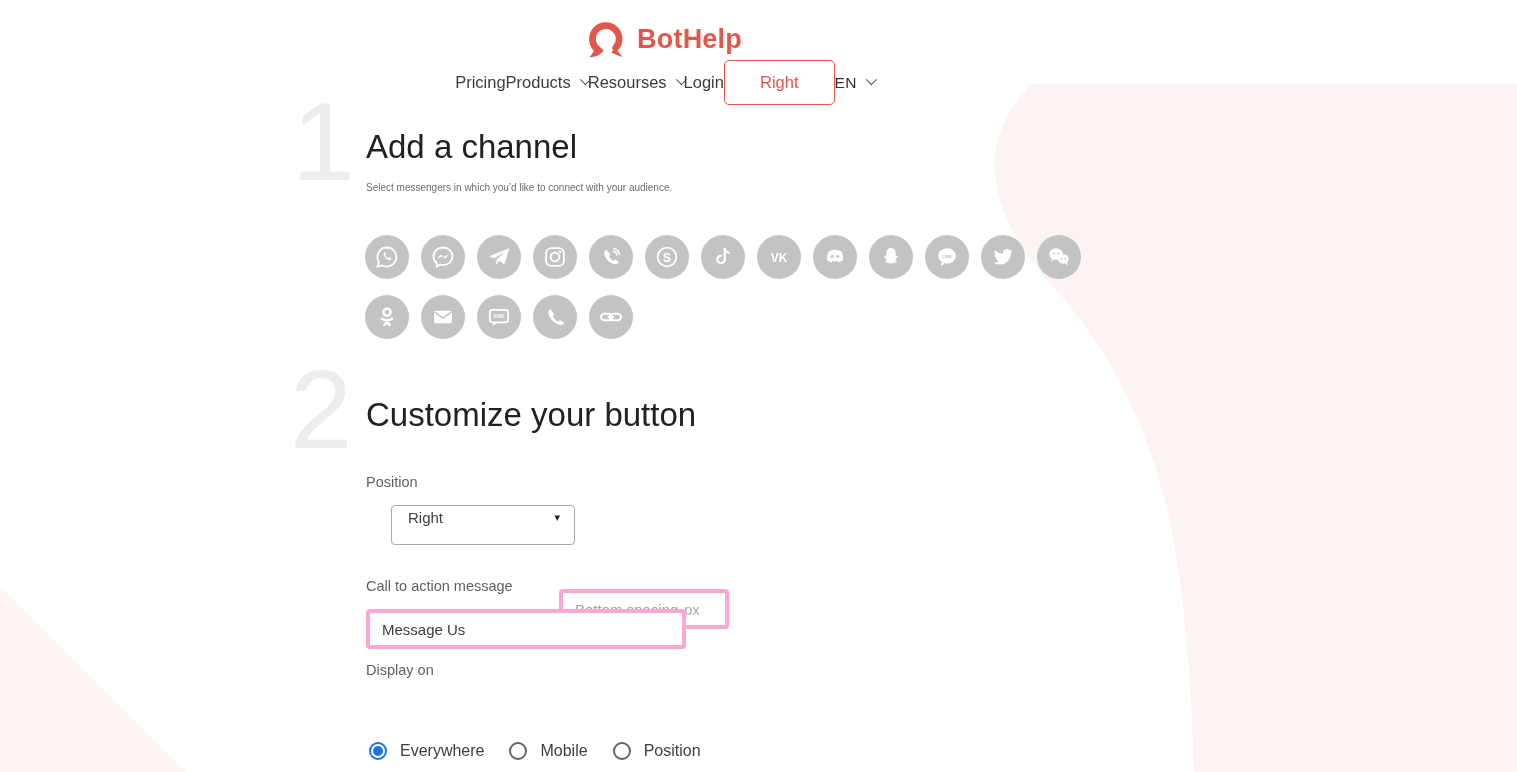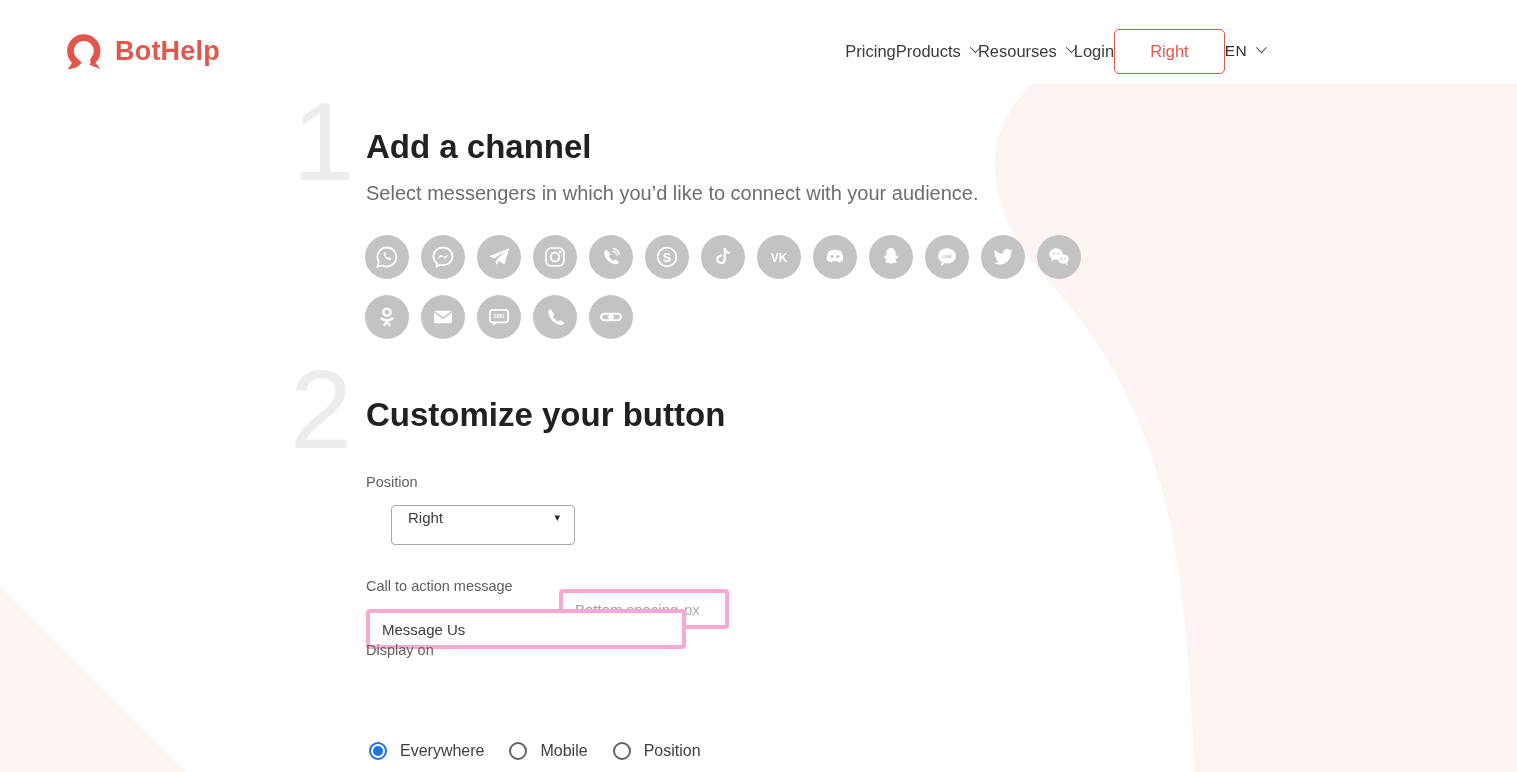--- a/index.html
+++ b/index.html
@@ -14,20 +14,21 @@
   
   #bg-svg { position:absolute; inset:0; width:1517px; height:772px; z-index:0; }
 
   
   header {
     position:relative; z-index:5;
     height:84px;
     display:flex; align-items:center; justify-content:space-between;
     padding:18px 253px 0 65px;
     background:transparent;
+    flex-direction:column;
   }
   .logo { display:flex; align-items:center; gap:8px; cursor:pointer; }
   .logo-text { font-size:27px; font-weight:bold; color:#e2574c; letter-spacing:.2px; }
   nav { display:flex; align-items:center; }
   .nav-item { font-size:16.5px; color:#3b3b3b; cursor:pointer; display:flex; align-items:center; white-space:nowrap; }
   .chev {
     width:8px; height:8px;
     border-right:1.7px solid #4a4a4a; border-bottom:1.7px solid #4a4a4a;
     transform:rotate(45deg) translateY(-2px);
     display:inline-block; margin-left:9px; margin-bottom:4px;
@@ -35,22 +36,22 @@
   .signup-btn {
     border:1px solid #e2574c; color:#e2574c; background:#fff;
     font-size:16.5px; padding:12px 35px; border-radius:5px; cursor:pointer;
     font-family:"Liberation Sans", sans-serif;
   }
   .lang { font-size:15.5px; color:#2f2f2f; letter-spacing:.4px; }
 
   
   .abs { position:absolute; z-index:2; }
   .step-number { font-size:112px; line-height:1; color:#ededed; z-index:1; }
-  .step-title { font-size:33px; font-weight:700; color:#212121; }
-  .step-sub { font-size:20px; color:#6d6d6d; }
+  .step-title { font-size:33px; font-weight:400; color:#212121; }
+  .step-sub { font-size:10px; color:#6d6d6d; }
 
   
   .icons-row { display:flex; gap:12px; }
   .channel {
     width:44px; height:44px; border-radius:50%;
     background:#c3c3c3; display:flex; align-items:center; justify-content:center;
     cursor:pointer; flex:0 0 auto;
   }
   .channel svg { width:26px; height:26px; display:block; }
 
@@ -258,21 +259,21 @@
 </div>
 
 <div id="spacing-wrap" class="abs" style="left:559px; top:505px;">
   <input id="spacing-input" class="text-input" type="text" placeholder="Bottom spacing" style="">
   <span class="unit-suffix">px</span>
 </div>
 
 <div class="abs field-label" style="left:366px; top:578px;">Call to action message</div>
 <input class="abs text-input" style="left: 366px; top: 609px; width: 320px;" type="text" value="Message Us">
 
-<div class="abs field-label" style="left:366px; top:642px;">Display on</div>
+<div class="abs field-label" style="left:366px; top:662px;">Display on</div>
 <div id="radio-row" class="abs radio-row" style="left:369px; top:714px;margin-top:28px;">
     <label class="radio-option">
       <span class="radio selected"></span>
       <span class="radio-label">Everywhere</span>
     </label>
     <label class="radio-option">
       <span class="radio"></span>
       <span class="radio-label">Mobile</span>
     </label>
     <label class="radio-option">

